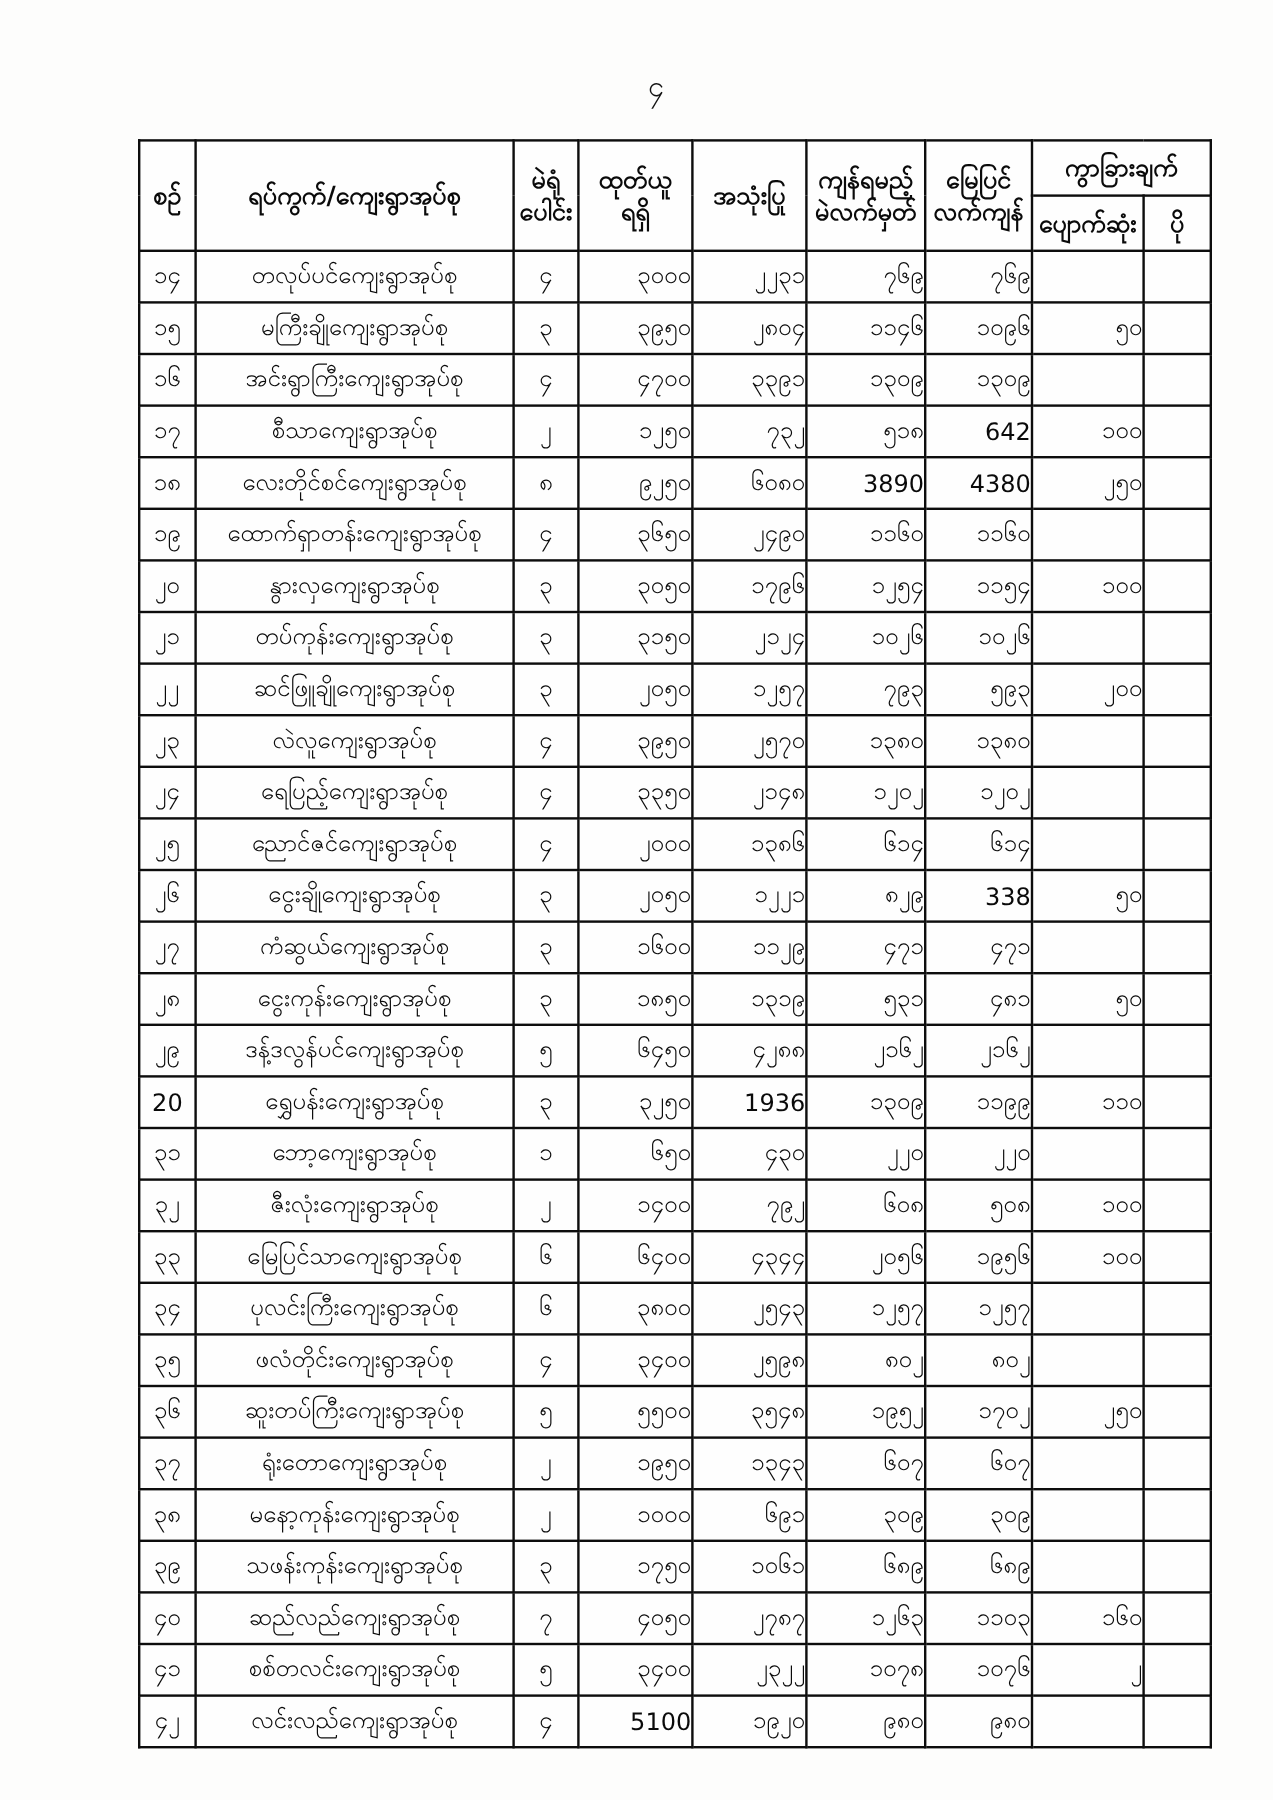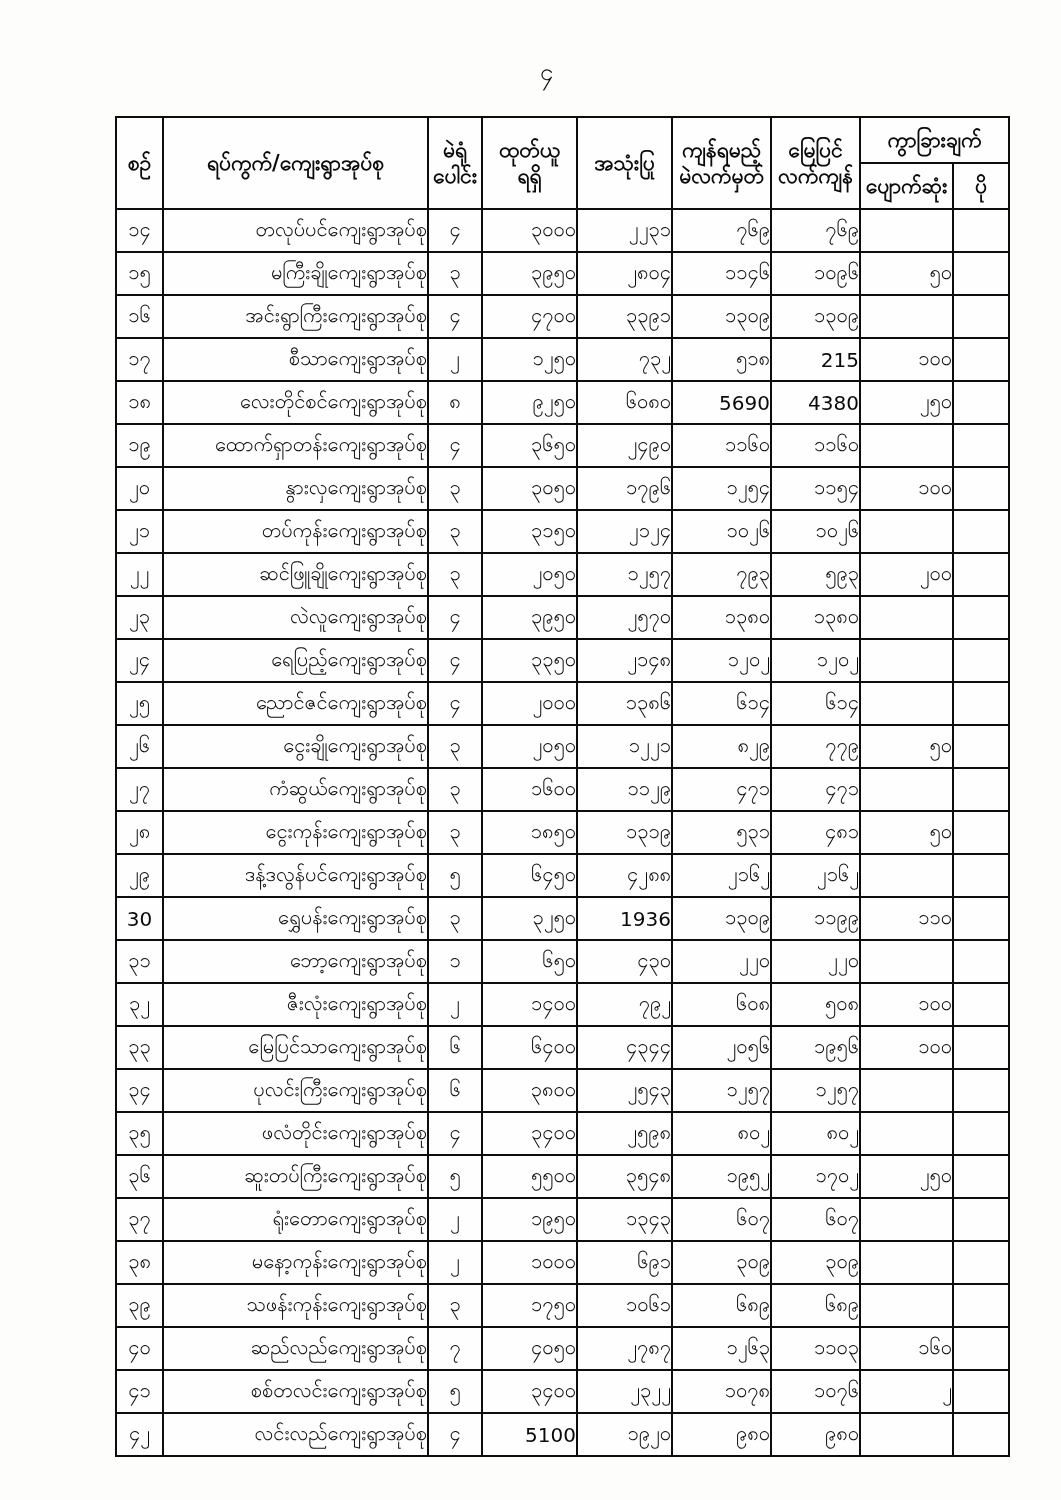--- a/index.html
+++ b/index.html
@@ -41,21 +41,21 @@
     text-align: center;
     vertical-align: middle;
     line-height: 1.25;
     height: 44px;
   }
   table.ballot-table tbody td {
     font-size: 20px;
     height: 41px;
     vertical-align: middle;
   }
-  .al-left   { text-align: right;  padding-left: 10px; font-family: Liberation Serif, serif; }
+  .al-left   { text-align: center;  padding-left: 10px; font-family: Liberation Serif, serif; }
   .al-center { text-align: center; }
   .al-right  { text-align: right; padding-right: 13px; }
   .hdr-line { display: block; }
 </style>
 </head>
 <body>
 
 <div class="page">
 
   <div class="page-number">၄</div>
@@ -134,31 +134,31 @@
           <td class="al-right"></td>
           <td class="al-center"></td>
         </tr>
         <tr>
           <td class="al-center">၁၇</td>
           <td class="al-left">စီသာကျေးရွာအုပ်စု</td>
           <td class="al-center">၂</td>
           <td class="al-right">၁၂၅၀</td>
           <td class="al-right">၇၃၂</td>
           <td class="al-right">၅၁၈</td>
-          <td class="al-right">215</td>
+          <td class="al-right">642</td>
           <td class="al-right">၁၀၀</td>
           <td class="al-center"></td>
         </tr>
         <tr>
           <td class="al-center">၁၈</td>
           <td class="al-left">လေးတိုင်စင်ကျေးရွာအုပ်စု</td>
           <td class="al-center">၈</td>
           <td class="al-right">၉၂၅၀</td>
           <td class="al-right">၆၀၈၀</td>
-          <td class="al-right">5690</td>
+          <td class="al-right">3890</td>
           <td class="al-right">4380</td>
           <td class="al-right">၂၅၀</td>
           <td class="al-center"></td>
         </tr>
         <tr>
           <td class="al-center">၁၉</td>
           <td class="al-left">ထောက်ရှာတန်းကျေးရွာအုပ်စု</td>
           <td class="al-center">၄</td>
           <td class="al-right">၃၆၅၀</td>
           <td class="al-right">၂၄၉၀</td>
@@ -233,21 +233,21 @@
           <td class="al-right"></td>
           <td class="al-center"></td>
         </tr>
         <tr>
           <td class="al-center">၂၆</td>
           <td class="al-left">ငွေးချိုကျေးရွာအုပ်စု</td>
           <td class="al-center">၃</td>
           <td class="al-right">၂၀၅၀</td>
           <td class="al-right">၁၂၂၁</td>
           <td class="al-right">၈၂၉</td>
-          <td class="al-right">၇၇၉</td>
+          <td class="al-right">338</td>
           <td class="al-right">၅၀</td>
           <td class="al-center"></td>
         </tr>
         <tr>
           <td class="al-center">၂၇</td>
           <td class="al-left">ကံဆွယ်ကျေးရွာအုပ်စု</td>
           <td class="al-center">၃</td>
           <td class="al-right">၁၆၀၀</td>
           <td class="al-right">၁၁၂၉</td>
           <td class="al-right">၄၇၁</td>
@@ -271,21 +271,21 @@
           <td class="al-left">ဒန့်ဒလွန်ပင်ကျေးရွာအုပ်စု</td>
           <td class="al-center">၅</td>
           <td class="al-right">၆၄၅၀</td>
           <td class="al-right">၄၂၈၈</td>
           <td class="al-right">၂၁၆၂</td>
           <td class="al-right">၂၁၆၂</td>
           <td class="al-right"></td>
           <td class="al-center"></td>
         </tr>
         <tr>
-          <td class="al-center">30</td>
+          <td class="al-center">20</td>
           <td class="al-left">ရွှေပန်းကျေးရွာအုပ်စု</td>
           <td class="al-center">၃</td>
           <td class="al-right">၃၂၅၀</td>
           <td class="al-right">1936</td>
           <td class="al-right">၁၃၀၉</td>
           <td class="al-right">၁၁၉၉</td>
           <td class="al-right">၁၁၀</td>
           <td class="al-center"></td>
         </tr>
         <tr>

